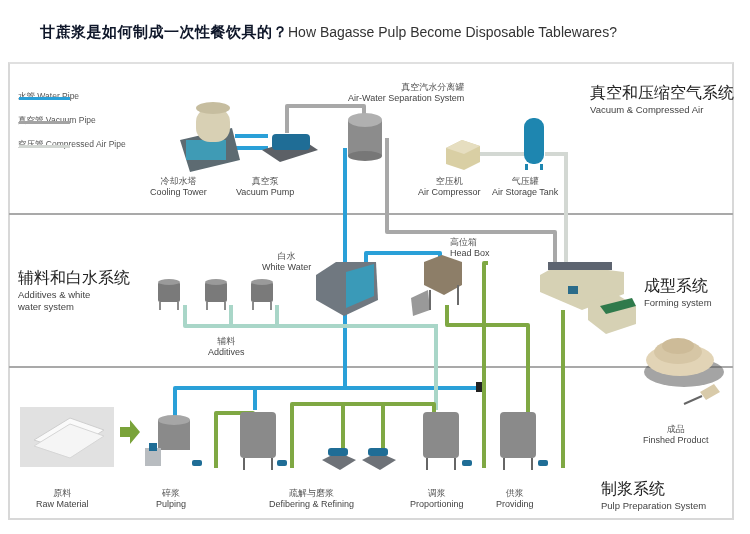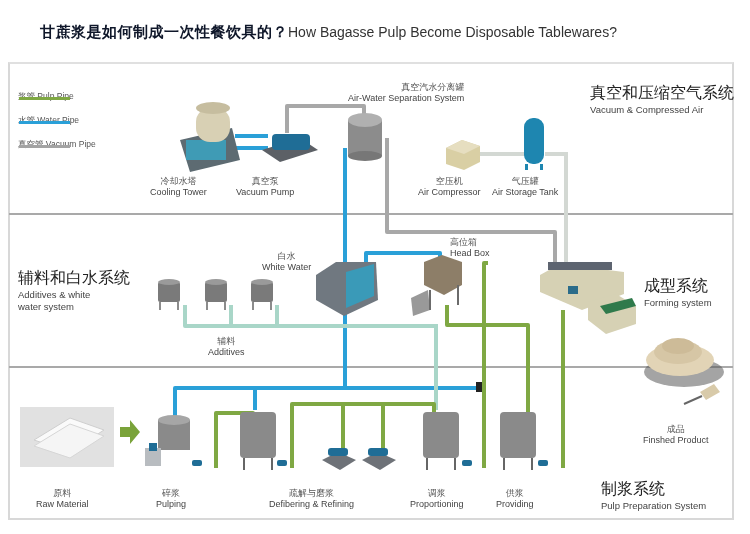--- a/index.html
+++ b/index.html
@@ -187,31 +187,31 @@
     <rect x="328" y="448" width="20" height="8" rx="3" fill="#1f6d96"></rect>
     <polygon points="362,460 378,452 396,460 380,470" fill="#6e7278"></polygon>
     <rect x="368" y="448" width="20" height="8" rx="3" fill="#1f6d96"></rect>
   </g>
 
   <rect x="476" y="382" width="6" height="10" fill="#222"></rect>
 </svg>
 
 <div class="legend">
   <div class="legend-item">
-    <span class="txt">浆管 Pulp Pipe</span>
-    <span class="swatch" style="background:#7fa843"></span>
-  </div>
-  <div class="legend-item">
     <span class="txt">水管 Water Pipe</span>
     <span class="swatch" style="background:#2aa0d8"></span>
   </div>
   <div class="legend-item">
     <span class="txt">真空管 Vacuum Pipe</span>
     <span class="swatch" style="background:#a3a3a3"></span>
   </div>
+  <div class="legend-item">
+    <span class="txt">空压管 Compressed  Air Pipe</span>
+    <span class="swatch" style="background:#d2d6d2"></span>
+  </div>
 </div>
 
 <div class="sys" style="left:590px; top:83px;">
   <span class="zh">真空和压缩空气系统</span>
   <span class="en">Vacuum &amp; Compressed Air</span>
 </div>
 <div class="sys" style="left:18px; top:268px;">
   <span class="zh">辅料和白水系统</span>
   <span class="en">Additives &amp; white</span>
   <span class="en">water system</span>

